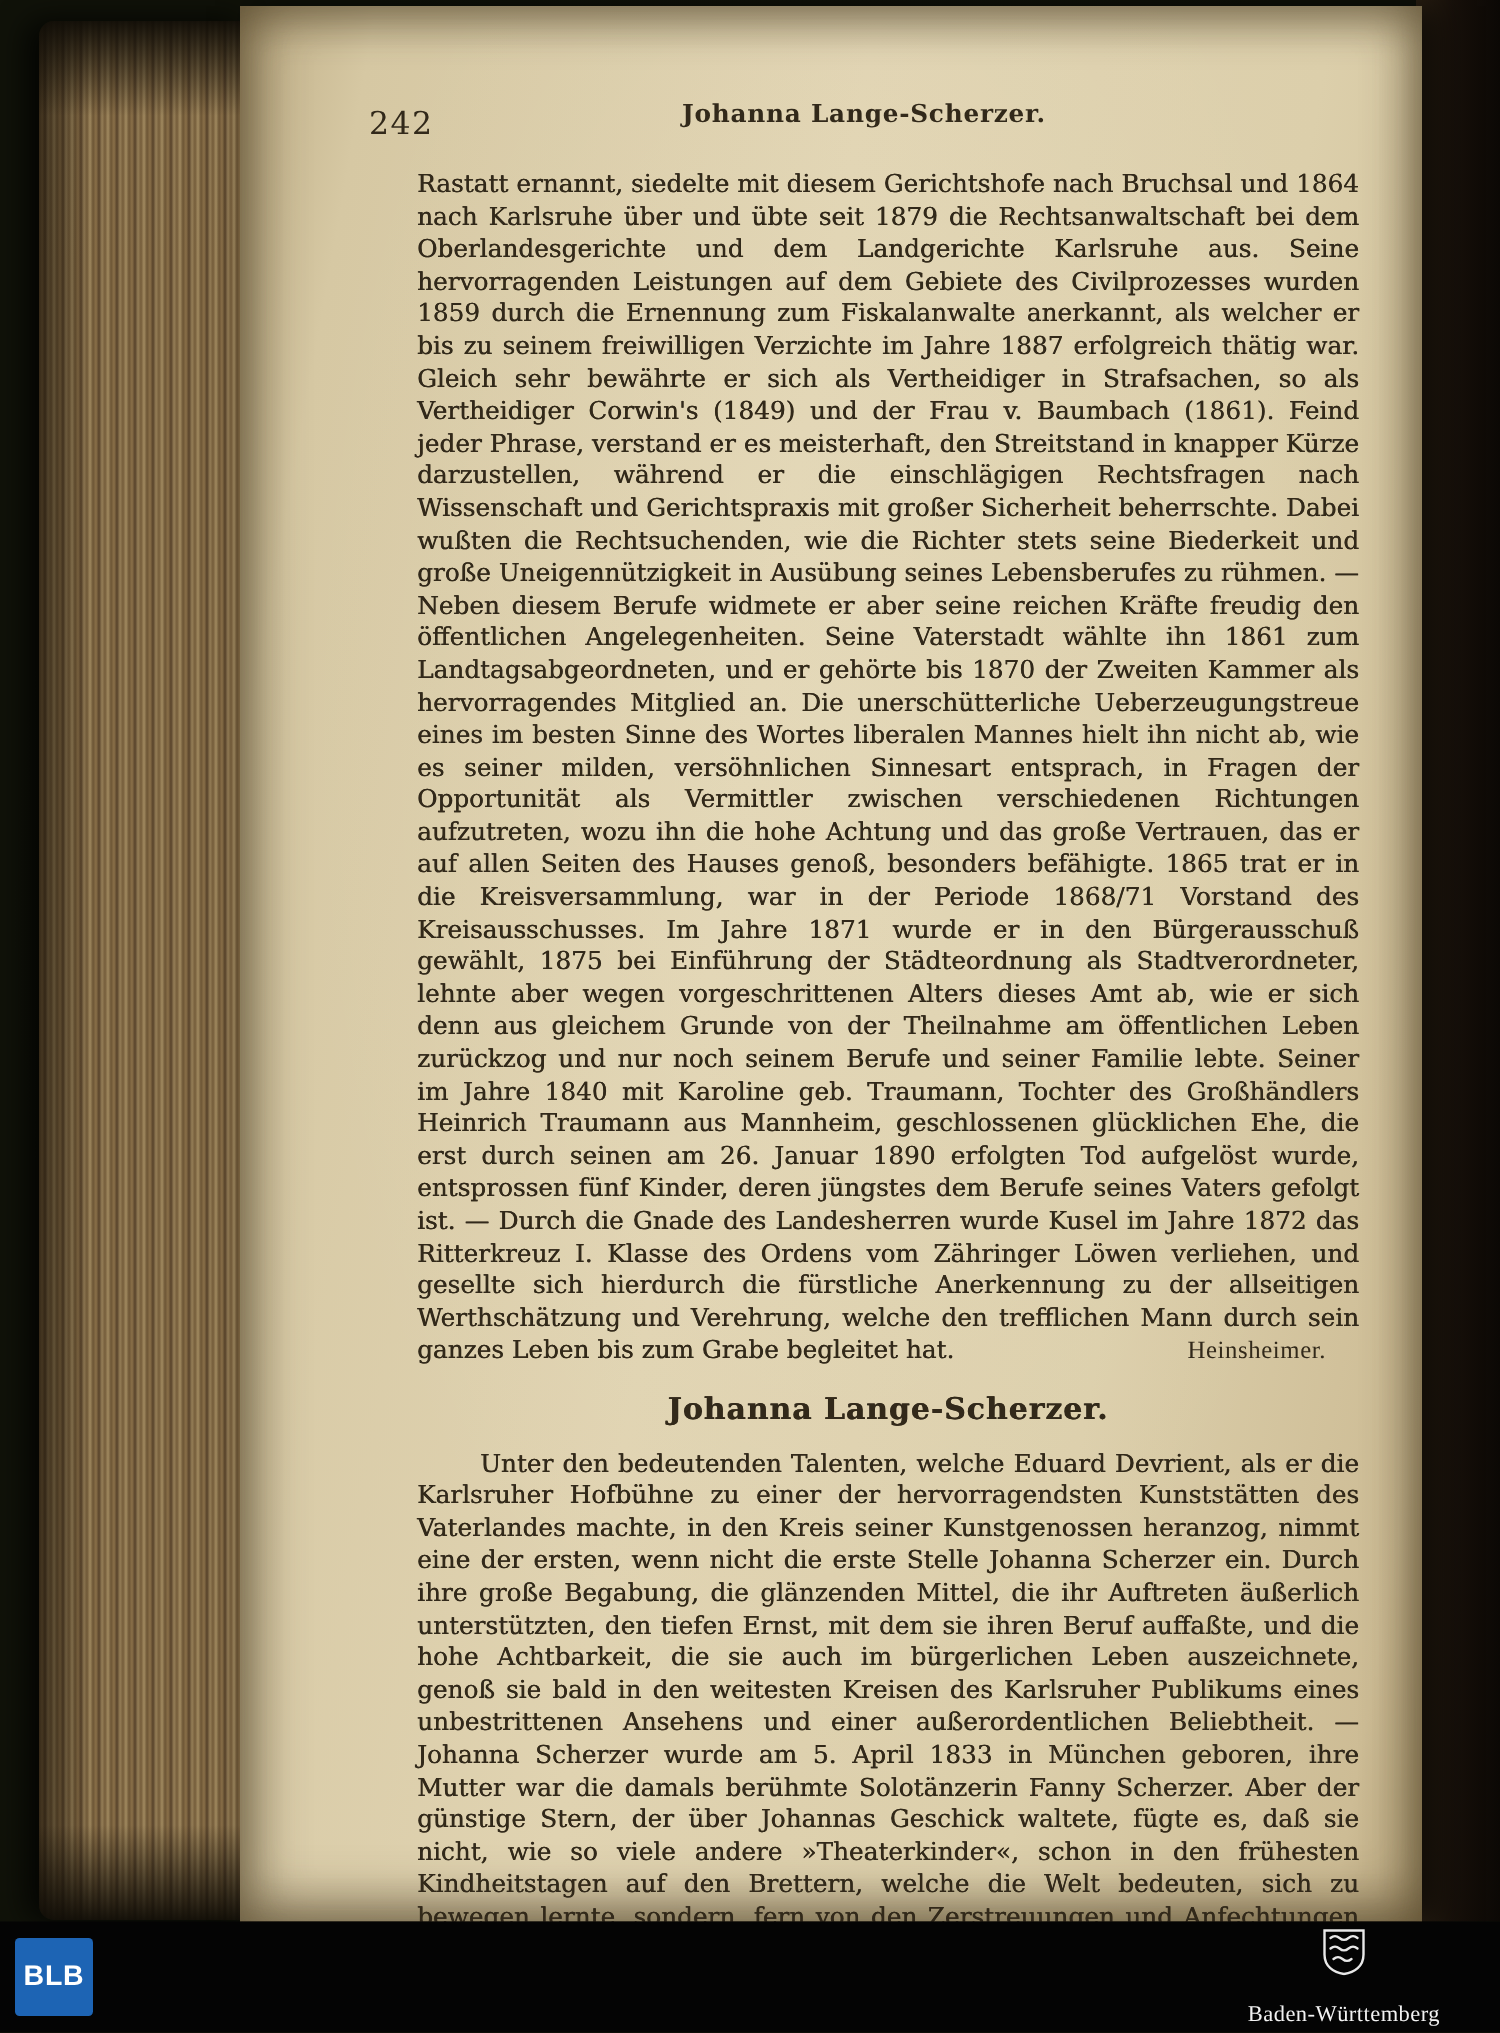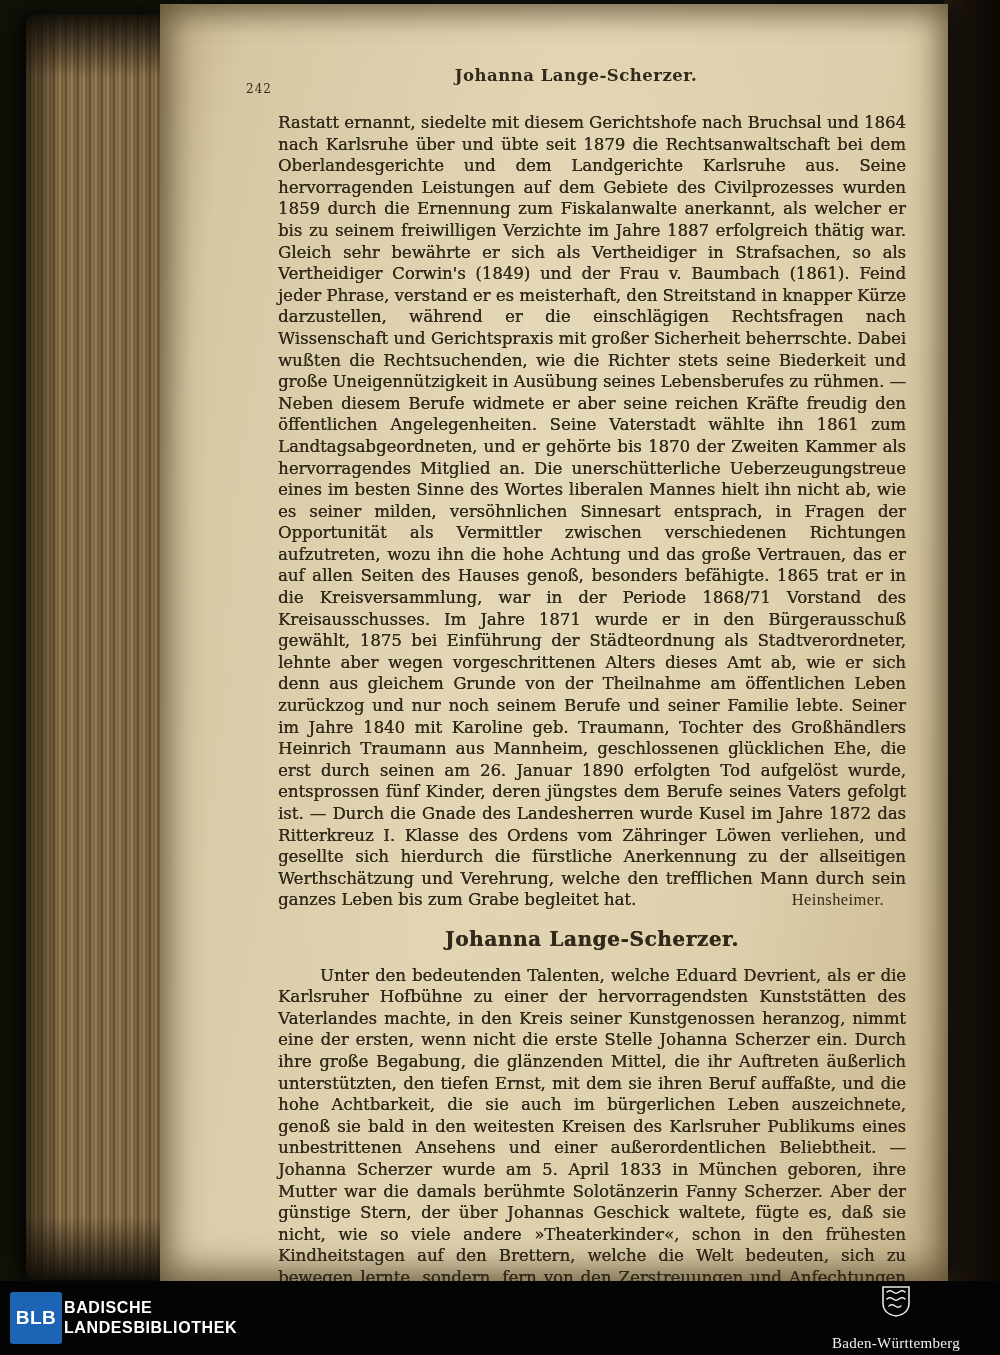--- a/index.html
+++ b/index.html
@@ -67,22 +67,22 @@
     color: #32291a;
   }
   .page-header {
     position: relative;
     height: 26px;
     margin-bottom: 20px;
   }
   .page-number {
     position: absolute;
     left: 0;
-    top: 16px;
-    font-size: 12px;
+    top: 4px;
+    font-size: 21px;
     letter-spacing: 1px;
   }
   .running-header {
     display: block;
     text-align: center;
     font-size: 16.5px;
     font-weight: bold;
     letter-spacing: 0.5px;
   }
   .page-text {
@@ -124,21 +124,21 @@
     height: 74px;
     background: #040404;
     display: flex;
     align-items: center;
     justify-content: space-between;
     padding: 0 40px 0 10px;
   }
   .footer-left {
     display: flex;
     align-items: center;
-    gap: 2px;
+    gap: 15px;
   }
   .blb-logo {
     width: 52px;
     height: 52px;
     background: #1d64b4;
     color: #ffffff;
     display: flex;
     align-items: center;
     justify-content: center;
     font-family: "Liberation Sans", sans-serif;
@@ -193,24 +193,20 @@
         <p class="para indent"><span data-bind="page.paragraph2">Unter den bedeutenden Talenten, welche Eduard Devrient, als er die Karlsruher Hofbühne zu einer der hervorragendsten Kunststätten des Vaterlandes machte, in den Kreis seiner Kunstgenossen heranzog, nimmt eine der ersten, wenn nicht die erste Stelle Johanna Scherzer ein. Durch ihre große Begabung, die glänzenden Mittel, die ihr Auftreten äußerlich unterstützten, den tiefen Ernst, mit dem sie ihren Beruf auffaßte, und die hohe Achtbarkeit, die sie auch im bürgerlichen Leben auszeichnete, genoß sie bald in den weitesten Kreisen des Karlsruher Publikums eines unbestrittenen Ansehens und einer außerordentlichen Beliebtheit. — Johanna Scherzer wurde am 5. April 1833 in München geboren, ihre Mutter war die damals berühmte Solotänzerin Fanny Scherzer. Aber der günstige Stern, der über Johannas Geschick waltete, fügte es, daß sie nicht, wie so viele andere »Theaterkinder«, schon in den frühesten Kindheitstagen auf den Brettern, welche die Welt bedeuten, sich zu bewegen lernte, sondern, fern von den Zerstreuungen und Anfechtungen der Bühne, eine strenge und gediegene Erziehung erhielt. Als ihre Mutter einem Rufe nach Wien an das Kärnthnerthor-Theater folgte, vertraute sie Johanna der Erziehungsanstalt der Englischen Fräulein in Nymphenburg bei München an, wo das talentvolle</span></p>
       </div>
 
     </div>
   </div>
 
   <footer class="viewer-footer">
     <div class="footer-left">
       <div class="blb-logo">
         <span data-bind="footer.logo_text">BLB</span>
-      </div>
-      <div class="library-name">
-        <div data-bind="footer.library_line1">BADISCHE</div>
-        <div data-bind="footer.library_line2">LANDESBIBLIOTHEK</div>
       </div>
     </div>
     <div class="footer-right">
       <svg class="coat-of-arms" viewBox="0 0 30 32" xmlns="http://www.w3.org/2000/svg">
         <path d="M2 2 H28 V18 C28 26 22 30 15 31 C8 30 2 26 2 18 Z" fill="none" stroke="#e8e8e8" stroke-width="1.6"></path>
         <path d="M6 7 q3 -2.5 6 0 q3 2.5 6 0 q3 -2.5 6 0" fill="none" stroke="#e8e8e8" stroke-width="1.6" stroke-linecap="round"></path>
         <path d="M6 14 q3 -2.5 6 0 q3 2.5 6 0 q3 -2.5 6 0" fill="none" stroke="#e8e8e8" stroke-width="1.6" stroke-linecap="round"></path>
         <path d="M8 21 q3 -2.5 6 0 q3 2.5 6 0" fill="none" stroke="#e8e8e8" stroke-width="1.6" stroke-linecap="round"></path>
       </svg>
       <div class="region-label" data-bind="footer.region">Baden-Württemberg</div>

